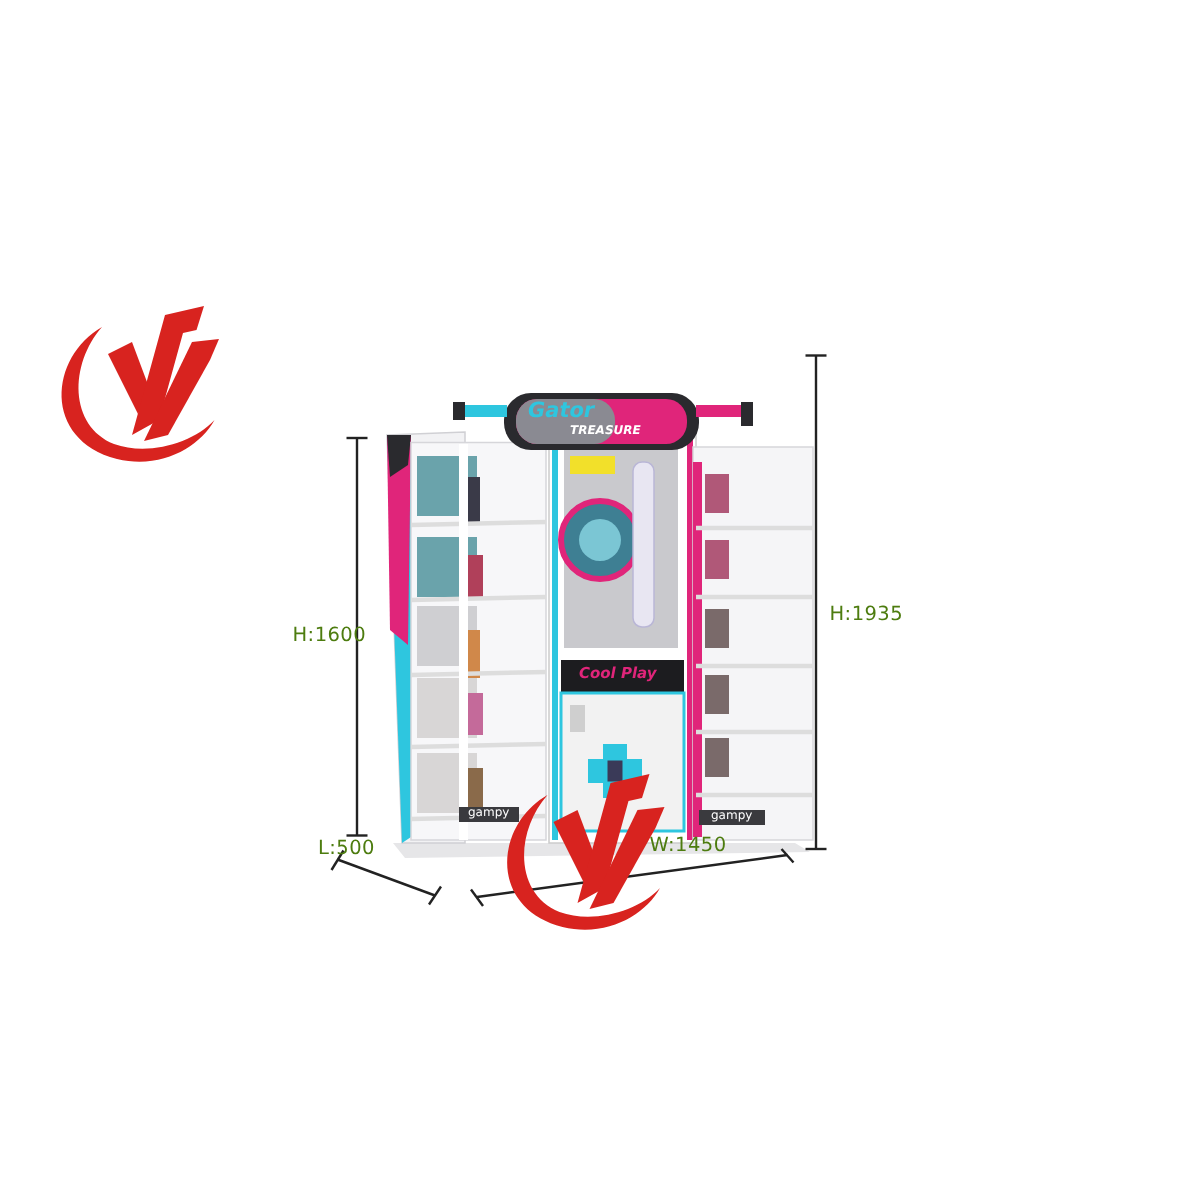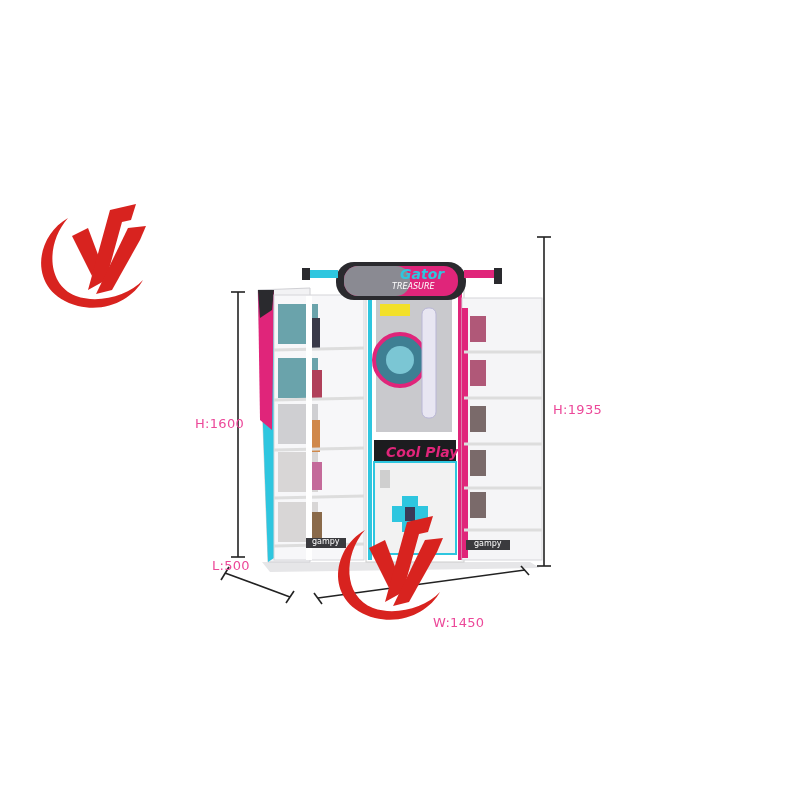--- a/index.html
+++ b/index.html
@@ -1,18 +1,18 @@
 <!DOCTYPE html>
 <html><head>
 <meta charset="utf-8">
 <style>
   html, body { margin:0; padding:0; background:#ffffff; }
   body { width:800px; height:800px; position:relative; overflow:hidden; font-family:"DejaVu Sans", sans-serif; }
   .abs { position:absolute; }
-  .dim-label { position:absolute; font-family:"DejaVu Sans", sans-serif; font-size:13px; color:#ec4899; letter-spacing:0.3px; white-space:nowrap; }
+  .dim-label { position:absolute; font-family:"DejaVu Sans", sans-serif; font-size:13px; color:#4d7c0f; letter-spacing:0.3px; white-space:nowrap; }
   svg { display:block; }
 </style>
 </head>
 <body>
 
 <div class="abs" style="left:28px; top:198px; width:120px; height:118px;">
   <svg width="120" height="118" viewBox="0 0 120 118">
     <path d="M40 20 C5 40, 0 95, 50 108 C80 115, 105 100, 115 82 C100 98, 70 106, 48 98 C18 86, 18 45, 40 20 Z" fill="#d8231f"></path>
     <path d="M44 38 L60 30 L72 62 L64 78 Z" fill="#d8231f"></path>
     <path d="M82 12 L108 6 L103 22 L94 24 L78 82 L60 92 Z" fill="#d8231f"></path>
@@ -84,23 +84,23 @@
     <rect x="94" y="26" width="66" height="30" rx="14" fill="#8a8a92"></rect>
 
     <rect x="58" y="30" width="30" height="8" fill="#2ec6df"></rect>
     <rect x="214" y="30" width="30" height="8" fill="#e0257a"></rect>
     <rect x="52" y="28" width="8" height="12" fill="#2a2a2e"></rect>
     <rect x="244" y="28" width="8" height="16" fill="#2a2a2e"></rect>
 
     <rect x="56" y="298" width="40" height="10" fill="#3a3a3e"></rect>
     <rect x="216" y="300" width="44" height="10" fill="#3a3a3e"></rect>
   </svg>
-  <div class="abs" style="left:102px; top:26px; font-size:14px; font-weight:bold; color:#2ec6df; font-style:italic;margin-left:48px;">Gator</div>
-  <div class="abs" style="left:142px; top:42px; font-size:8px; font-weight:normal; color:#ffffff; font-style:italic;">TREASURE</div>
-  <div class="abs" style="left:136px; top:204px; font-size:14px; font-weight:bold; color:#e0257a; font-style:italic;">Cool Play</div>
+  <div class="abs" style="left:102px; top:26px; font-size:14px; font-weight:bold; color:#2ec6df; font-style:italic;">Gator</div>
+  <div class="abs" style="left:130px; top:42px; font-size:8px; font-weight:bold; color:#ffffff; font-style:italic;">TREASURE</div>
+  <div class="abs" style="left:136px; top:204px; font-size:10px; font-weight:bold; color:#e0257a; font-style:italic;">Cool Play</div>
   <div class="abs" style="left:62px; top:297px; font-size:8px; color:#ffffff;">gampy</div>
   <div class="abs" style="left:224px; top:299px; font-size:8px; color:#ffffff;">gampy</div>
 </div>
 
 <svg class="abs" style="left:0; top:0;" width="800" height="800" viewBox="0 0 800 800">
   <g stroke="#222" stroke-width="1.6" fill="none">
     <line x1="238" y1="292" x2="238" y2="557"></line>
     <line x1="231" y1="292" x2="245" y2="292"></line>
     <line x1="231" y1="557" x2="245" y2="557"></line>
     <line x1="544" y1="237" x2="544" y2="566"></line>
@@ -111,21 +111,21 @@
     <line x1="286" y1="603" x2="294" y2="591"></line>
     <line x1="318" y1="598" x2="525" y2="570"></line>
     <line x1="322" y1="604" x2="314" y2="593"></line>
     <line x1="521" y1="566" x2="529" y2="575"></line>
   </g>
 </svg>
 
 <div class="dim-label" style="left:195px; top:416px;">H:1600</div>
 <div class="dim-label" style="left:553px; top:402px;">H:1935</div>
 <div class="dim-label" style="left:212px; top:558px;">L:500</div>
-<div class="dim-label" style="left:433px; top:615px;">W:1450</div>
+<div class="dim-label" style="left:433px; top:556px;">W:1450</div>
 
 <div class="abs" style="left:320px; top:510px; width:130px; height:118px;">
   <svg width="130" height="118" viewBox="0 0 120 118">
     <path d="M40 20 C5 40, 0 95, 50 108 C80 115, 105 100, 115 82 C100 98, 70 106, 48 98 C18 86, 18 45, 40 20 Z" fill="#d8231f"></path>
     <path d="M44 38 L60 30 L72 62 L64 78 Z" fill="#d8231f"></path>
     <path d="M82 12 L108 6 L103 22 L94 24 L78 82 L60 92 Z" fill="#d8231f"></path>
     <path d="M100 30 L118 28 L112 42 L84 92 L68 96 Z" fill="#d8231f"></path>
   </svg>
 </div>
 

